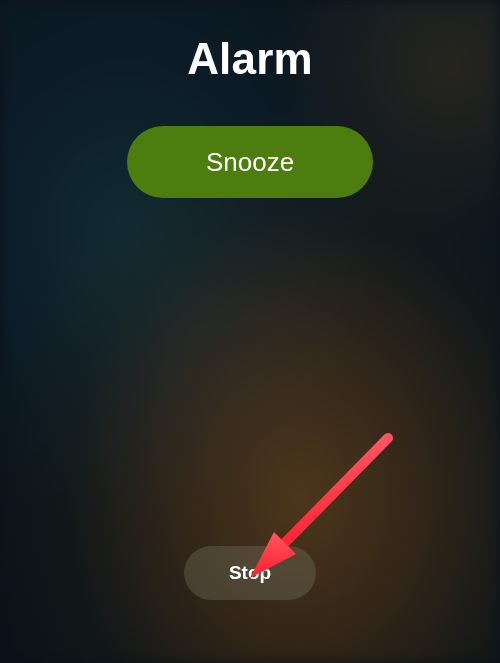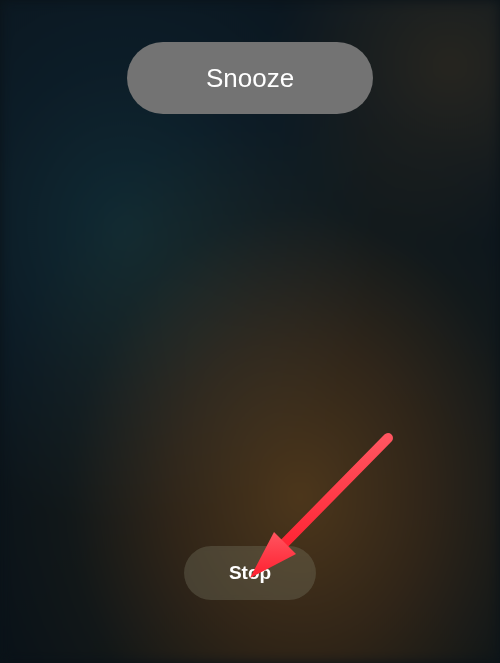--- a/index.html
+++ b/index.html
@@ -38,21 +38,21 @@
       color: #ffffff;
       font-size: 44px;
       font-weight: 600;
       letter-spacing: 0.2px;
     }
     .snooze-btn {
       margin-top: 42px;
       width: 246px;
       height: 72px;
       border-radius: 36px;
-      background: #737373;
+      background: #4d7c0f;
       color: #ffffff;
       font-size: 26px;
       font-weight: 500;
       border: none;
       cursor: pointer;
       display: flex;
       align-items: center;
       justify-content: center;
     }
     .stop-btn {
@@ -83,20 +83,21 @@
       height: 180px;
       overflow: visible;
     }
   </style>
 </head>
 <body>
 
 <div class="bg"></div>
 
 <div class="content">
+  <h1 class="title">Alarm</h1>
 
   <button class="snooze-btn">
     <span>Snooze</span>
   </button>
 
   <button class="stop-btn">
     <span>Stop</span>
   </button>
 </div>
 

